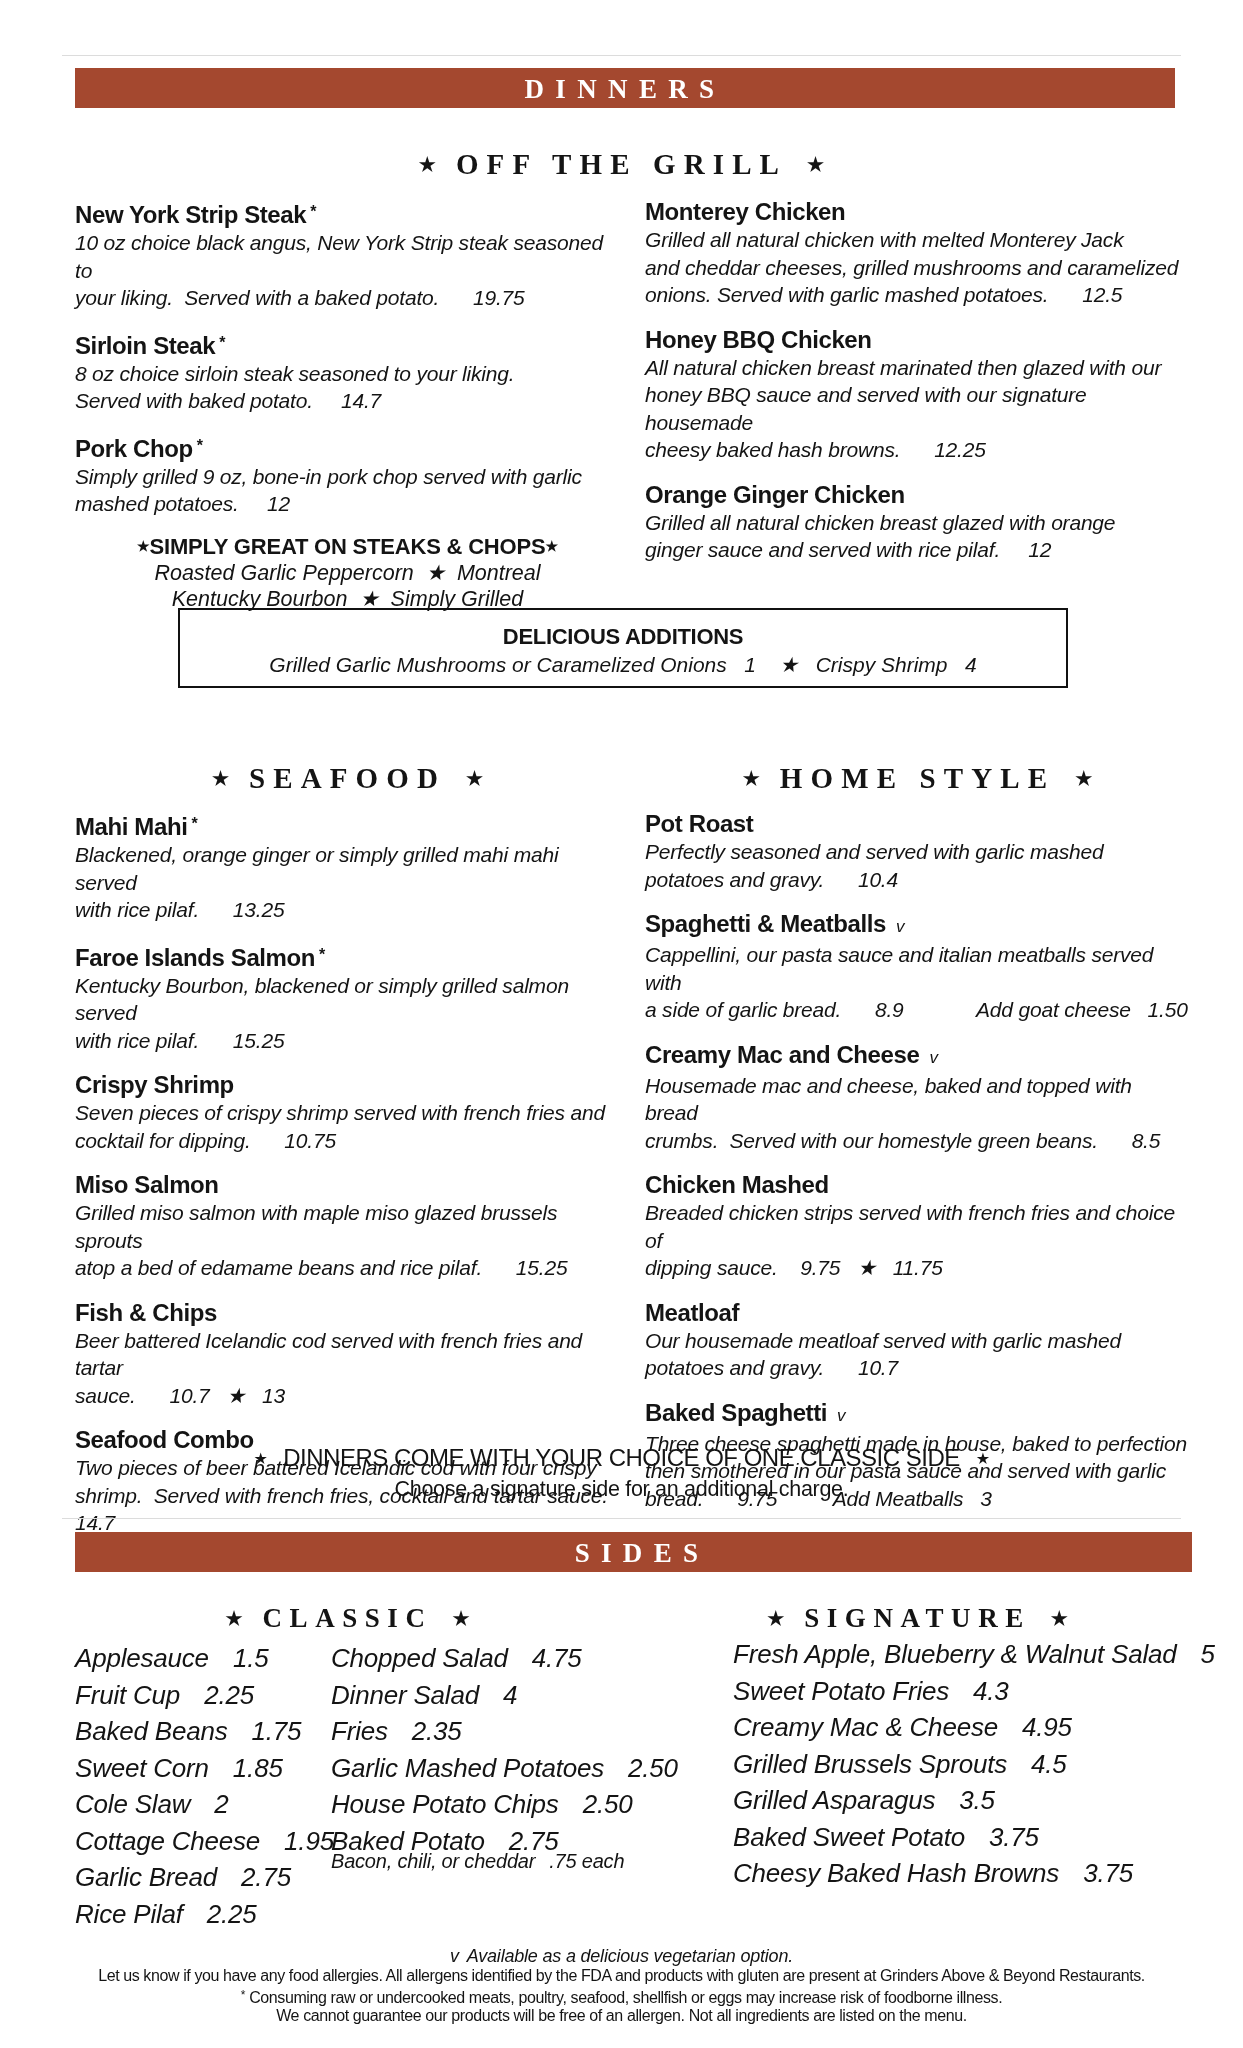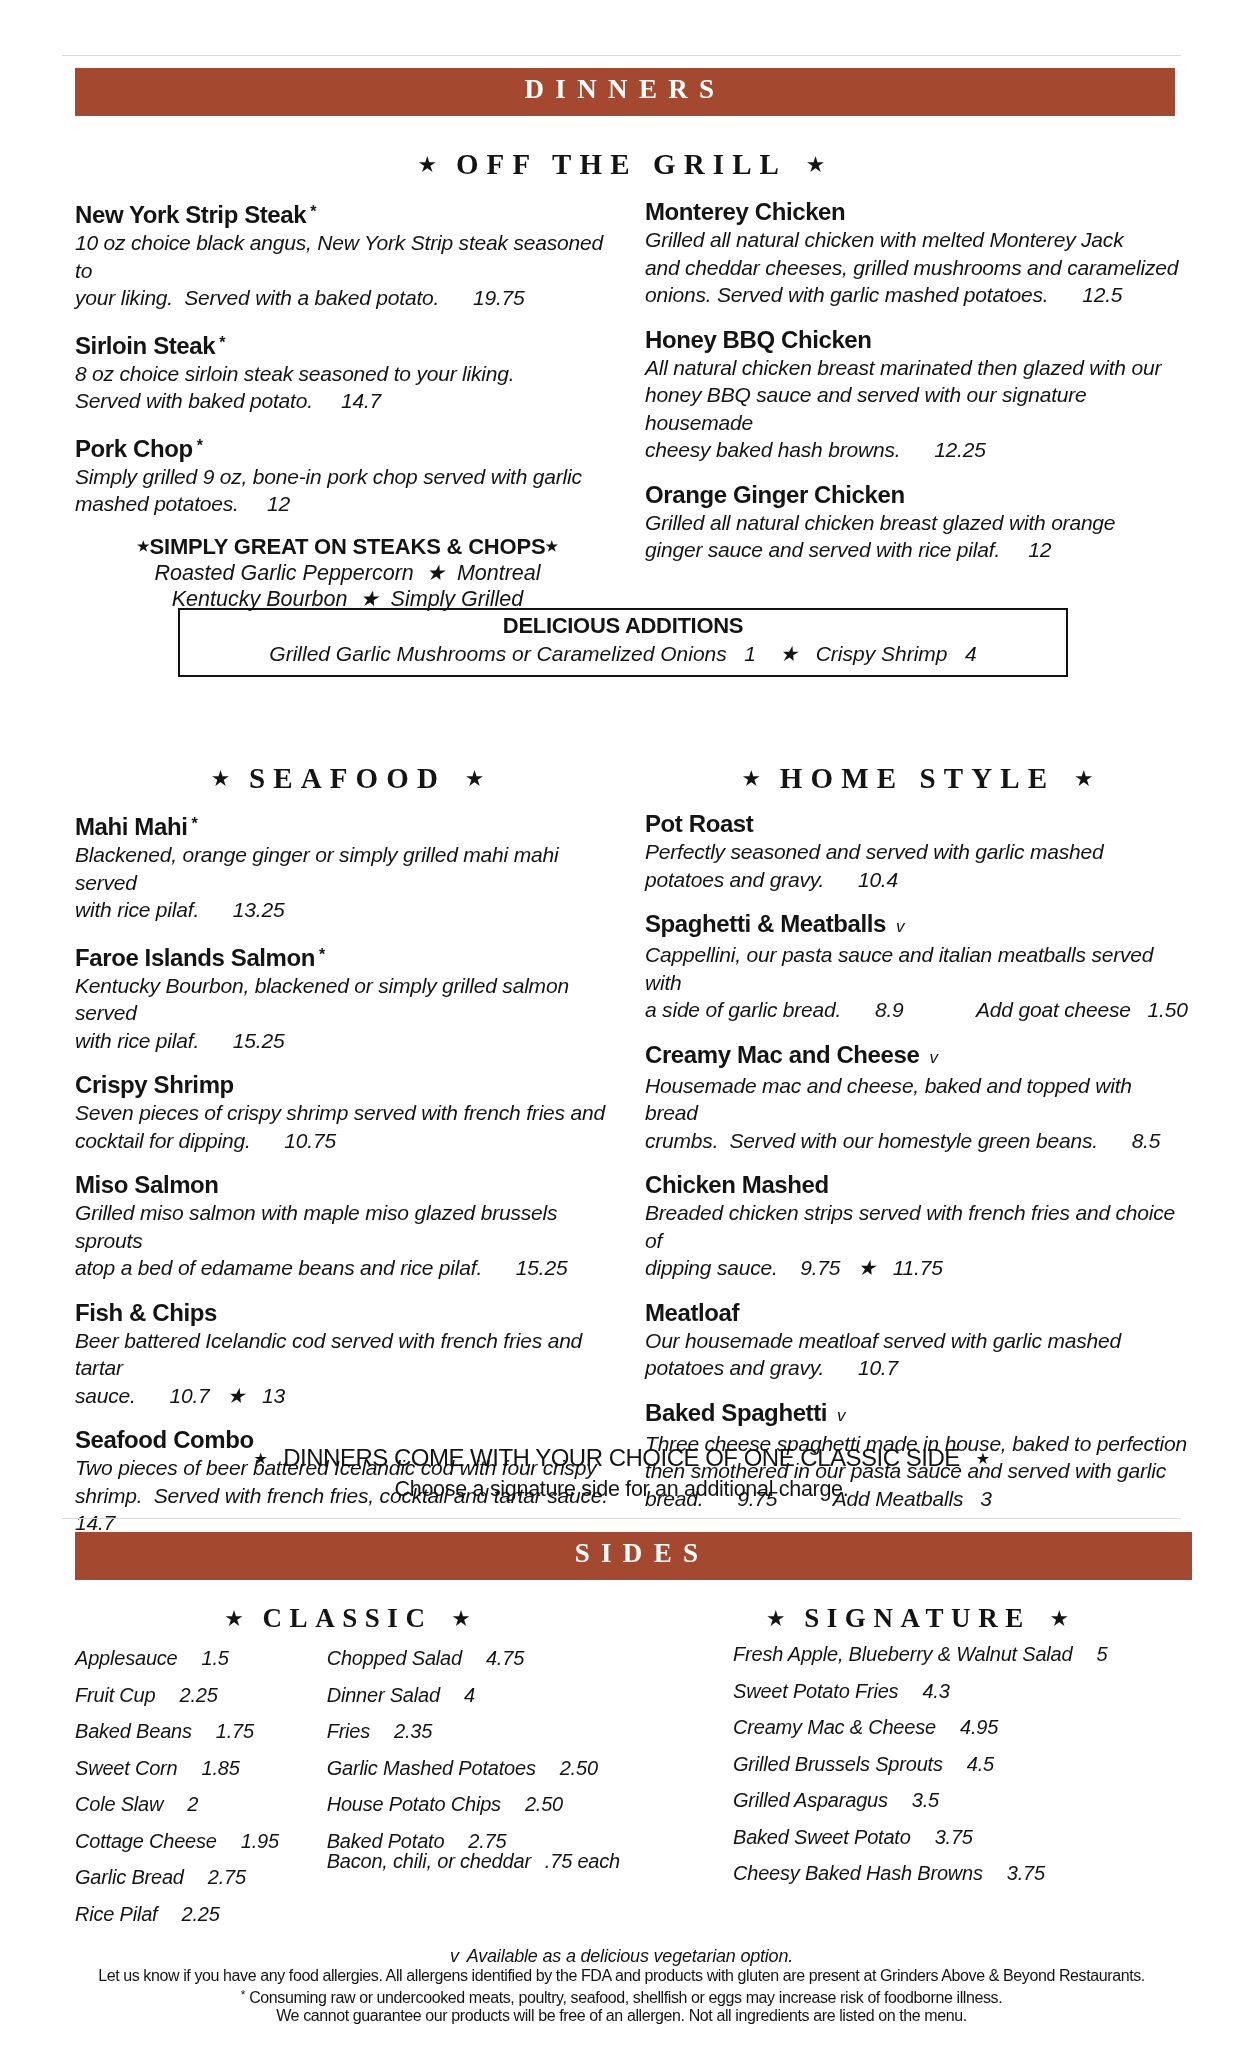--- a/index.html
+++ b/index.html
@@ -1,49 +1,49 @@
 <!DOCTYPE html>
 <html style="--accent: #A4482F;"><head>
 <meta charset="utf-8">
 <style>
   html,body{margin:0;padding:0;background:#ffffff;}
   .page{position:relative;width:1243px;height:2048px;background:#fff;overflow:hidden;
         font-family:"Liberation Sans",sans-serif;color:#141414;}
   .rule{position:absolute;left:62px;right:62px;height:1px;background:#dcdcdc;}
-  .bar{position:absolute;left:75px;width:1100px;height:48px;background:var(--accent,#A4482F);
+  .bar{position:absolute;left:75px;width:1100px;height:40px;background:var(--accent,#A4482F);
        color:#fff;font-family:"Liberation Serif",serif;font-weight:bold;font-size:27px;
        letter-spacing:0.42em;text-align:center;line-height:42px;}
   .shead{display:flex;align-items:center;justify-content:center;gap:20px;
          font-family:"Liberation Serif",serif;font-weight:bold;font-size:29px;
          letter-spacing:0.28em;color:#141414;}
   .shead .hs{font-size:19px;letter-spacing:0;}
   .col{position:absolute;width:545px;}
   .mi{margin-bottom:16px;}
   .mi-n{font-size:24px;font-weight:bold;letter-spacing:-0.4px;line-height:29px;}
   .ast{font-size:16px;vertical-align:6px;margin-left:4px;}
   .veg{font-weight:normal;font-style:italic;font-size:17px;margin-left:10px;}
   .mi-d{font-style:italic;font-size:21px;line-height:27.5px;letter-spacing:-0.2px;white-space:pre-wrap;}
   .callout{text-align:center;margin-top:6px;}
   .callout-t{font-size:22px;font-weight:bold;letter-spacing:-0.2px;}
   .callout-t .hs{font-size:14px;font-weight:bold;vertical-align:3px;letter-spacing:0;}
   .callout-l{font-style:italic;font-size:21.5px;line-height:26px;white-space:pre-wrap;}
   .addbox{position:absolute;left:178px;top:608px;width:886px;height:62px;border:2px solid #111;
-          text-align:center;padding-top:3px;}
+          text-align:center;padding-top:14px;}
   .add-t{font-size:22px;font-weight:bold;letter-spacing:-0.3px;}
   .add-l{font-style:italic;font-size:21px;margin-top:3px;white-space:pre-wrap;}
   .notewrap{position:absolute;left:0;top:1444px;width:1243px;text-align:center;}
   .note1{display:flex;align-items:center;justify-content:center;gap:16px;
          font-size:24px;letter-spacing:-0.5px;}
   .note1 .hs{font-size:16px;}
   .note2{font-size:21.5px;margin-top:5px;letter-spacing:-0.3px;}
   .sidecol{position:absolute;width:545px;}
   .cols{display:flex;margin-top:6px;}
   .scol1{width:256px;}
   .scol2{flex:1;}
-  .srow{font-style:italic;font-size:20px;height:36.5px;line-height:36.5px;white-space:nowrap;letter-spacing:-0.2px;}
+  .srow{font-style:italic;font-size:26px;height:36.5px;line-height:36.5px;white-space:nowrap;letter-spacing:-0.2px;}
   .sp{margin-left:24px;}
   .snote{font-style:italic;font-size:20px;line-height:22px;margin-top:-9px;white-space:nowrap;letter-spacing:-0.2px;}
   .snp{margin-left:14px;}
   .sig-items{margin-top:2px;padding-left:88px;}
   .footer{position:absolute;left:0;top:1946px;width:1243px;text-align:center;}
   .f-veg{font-style:italic;font-size:18px;letter-spacing:-0.2px;}
   .f-veg .vsym{margin-right:8px;}
   .f-s{font-size:16px;line-height:18.5px;letter-spacing:-0.4px;}
   .f-s .sup{vertical-align:4px;font-size:12px;}
 </style>

